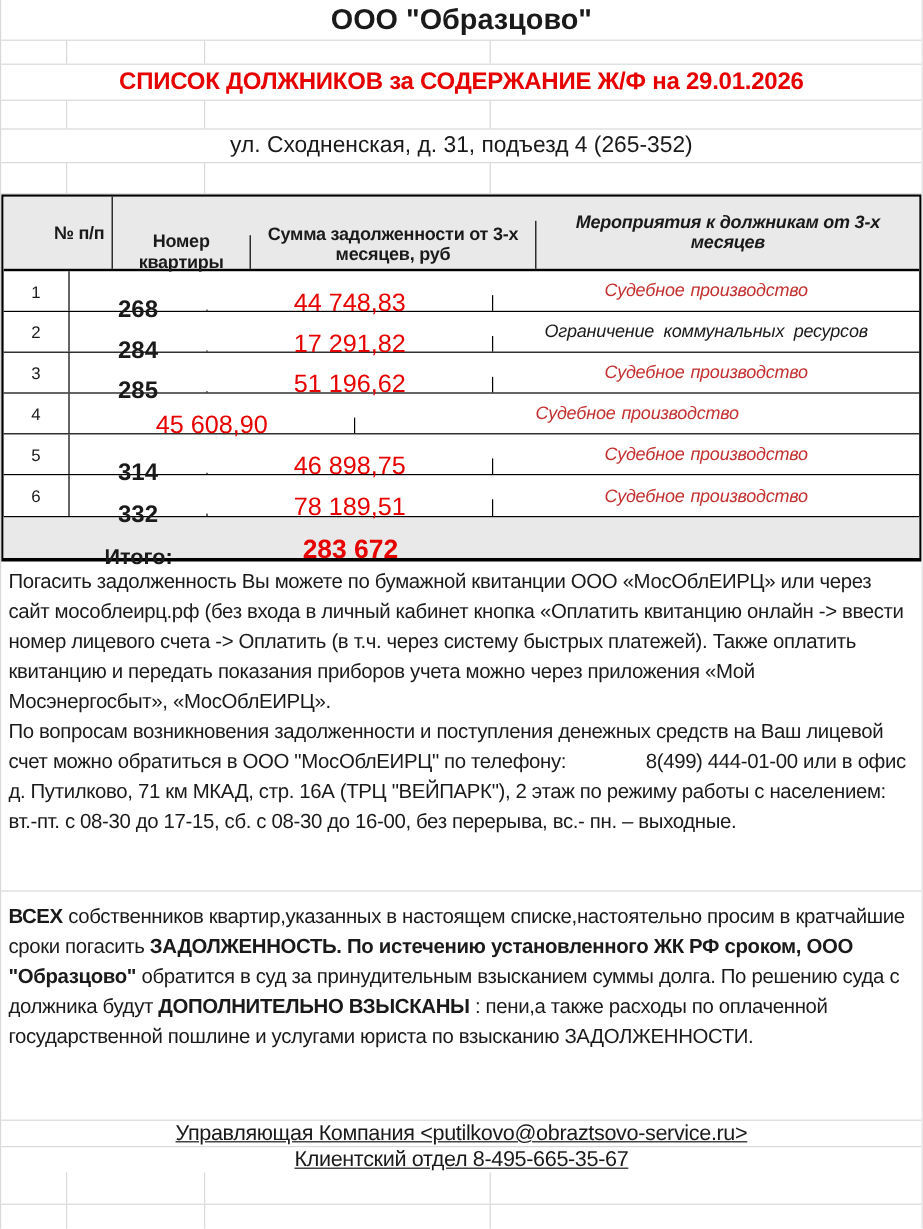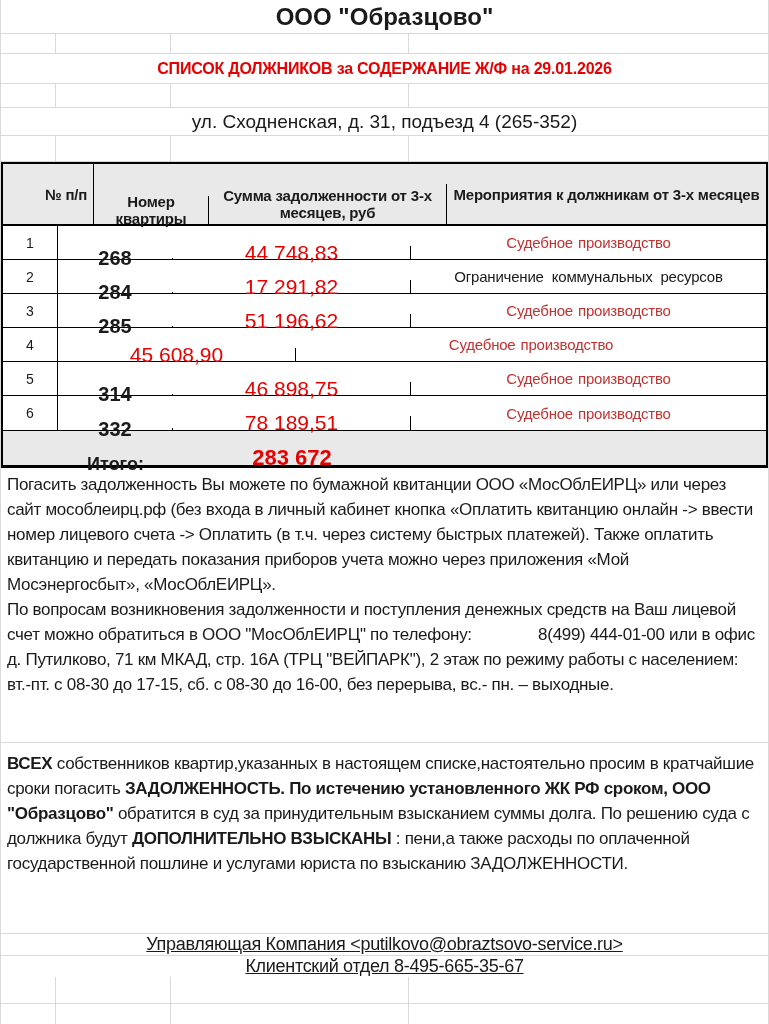--- a/index.html
+++ b/index.html
@@ -17,35 +17,35 @@
   .title-row{
     height:34px; display:flex; align-items:center; justify-content:center;
     font-size:24px; font-weight:bold; border-bottom:1px solid var(--grid);
   }
   .grid-row{display:flex; border-bottom:1px solid var(--grid);}
   .grid-row .gc{border-right:1px solid var(--grid); height:100%;}
   .gc.g1{width:55px;} .gc.g2{width:115px;} .gc.g3{width:238px;} .gc.g4{flex:1; border-right:none;}
   .h20{height:20px;} .h24{height:24px;} .h26{height:26px;} .h27{height:27px;} .h22{height:22px;}
   .red-title{
     height:30px; display:flex; align-items:center; justify-content:center;
-    font-size:16px; font-weight:bold; color:var(--red);
+    font-size:20px; font-weight:bold; color:var(--red);
     border-bottom:1px solid var(--grid); letter-spacing:-0.2px;
   }
   .address-row{
     height:28px; display:flex; align-items:center; justify-content:center;
     font-size:19px; font-weight:normal; border-bottom:1px solid var(--grid);
   }
   .table{border:2px solid var(--table-border); border-bottom-width:3px; width:100%;}
   .thead{display:flex; height:62px; background:var(--header-bg); border-bottom:2px solid var(--table-border);padding-left:36px;}
   .thead .hc{
     display:flex; align-items:center; justify-content:center; text-align:center;
     font-weight:bold; font-size:15px; padding:2px 4px; letter-spacing:-0.2px;
     border-right:1px solid var(--table-border);
   }
-  .c1{width:55px;} .c2{width:115px;margin-top:32px;} .c3{width:238px;margin-top:20px;} .c4{flex:1;}
+  .c1{width:55px;} .c2{width:115px;margin-top:32px;} .c3{width:238px;margin-top:20px;} .c4{flex:1;font-style:italic;}
   .thead .c4{border-right:none;}
   .trow{display:flex; height:34px;}
   .tbody .trow:not(:last-child){border-bottom:1px solid var(--table-border);}
   .trow>div{
     display:flex; align-items:center; justify-content:center; text-align:center;
     border-right:1px solid var(--table-border);
   }
   .trow>div:last-child{border-right:none;}
   .num{font-size:14px;}
   .apt{font-size:20px; font-weight:bold;}

